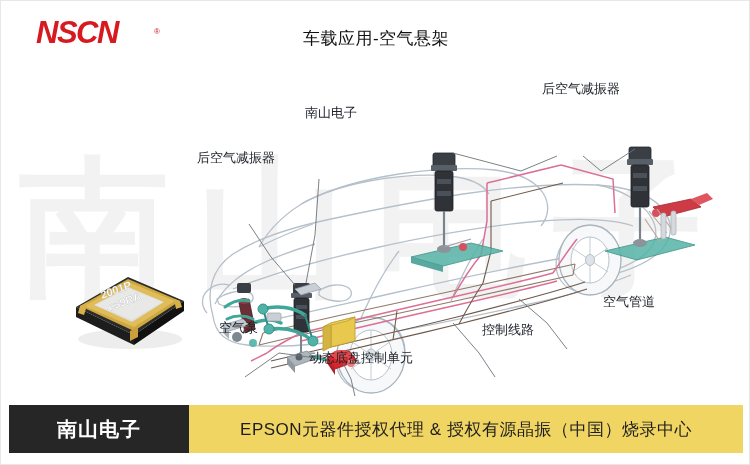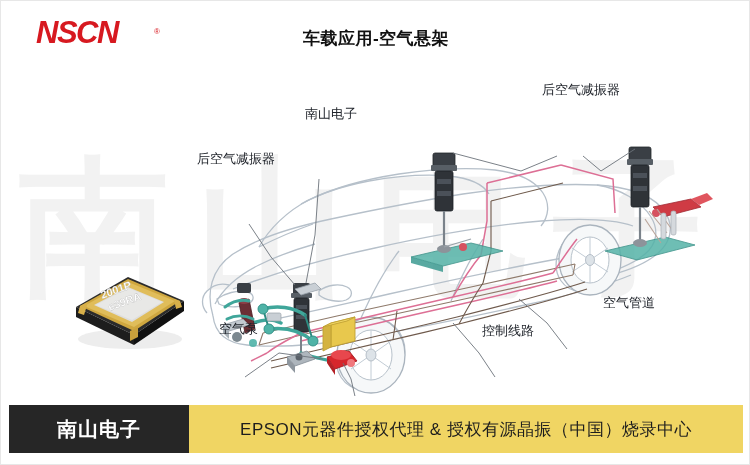--- a/index.html
+++ b/index.html
@@ -47,21 +47,21 @@
     left: 118px; top: 12px;
     font-size: 8px;
     color: #d71920;
   }
   #page-title {
     position: absolute;
     left: 0; top: 26px;
     width: 750px;
     text-align: center;
     font-size: 17px;
-    font-weight: bold;
+    font-weight: normal;
     color: #111111;
     letter-spacing: 0.5px;
   }
 
   
   #watermark {
     position: absolute;
     left: 18px; top: 122px;
     width: 700px; height: 210px;
     font-size: 150px;
@@ -92,21 +92,21 @@
     width: 128px; height: 100px;
   }
 
   
   .callout {
     position: absolute;
     font-size: 13px;
     color: #20242b;
     white-space: nowrap;
     line-height: 16px;
-    font-family: Liberation Serif, serif;
+    font-family: Liberation Mono, monospace;
   }
 
   
   #footer {
     position: absolute;
     left: 8px; top: 404px;
     width: 734px; height: 48px;
     display: flex;
     align-items: stretch;
   }
@@ -391,20 +391,21 @@
 
       <path d="M16,49 L24,45 L20,58 L14,56 Z" fill="#d8b04a"></path>
       <path d="M116,44 L110,42 L112,52 L118,50 Z" fill="#d8b04a"></path>
       <path d="M66,74 L74,70 L74,80 L66,84 Z" fill="#c9a03c"></path>
     </svg>
 
     <div class="callout" style="left:304px; top:45px;">南山电子</div>
     <div class="callout" style="left:541px; top:21px;">后空气减振器</div>
     <div class="callout" style="left:196px; top:90px;">后空气减振器</div>
     <div class="callout" style="left:218px; top:260px;">空气泵</div>
+    <div class="callout" style="left:308px; top:290px;">动态底盘控制单元</div>
     <div class="callout" style="left:481px; top:262px;">控制线路</div>
     <div class="callout" style="left:554px; top:234px;margin-left:48px;">空气管道</div>
   </div>
 
   <div id="footer">
     <div id="footer-brand">
       <span id="footer-brand-text">南山电子</span>
     </div>
     <div id="footer-slogan">
       <span id="footer-slogan-text">EPSON元器件授权代理 &amp; 授权有源晶振（中国）烧录中心</span>

